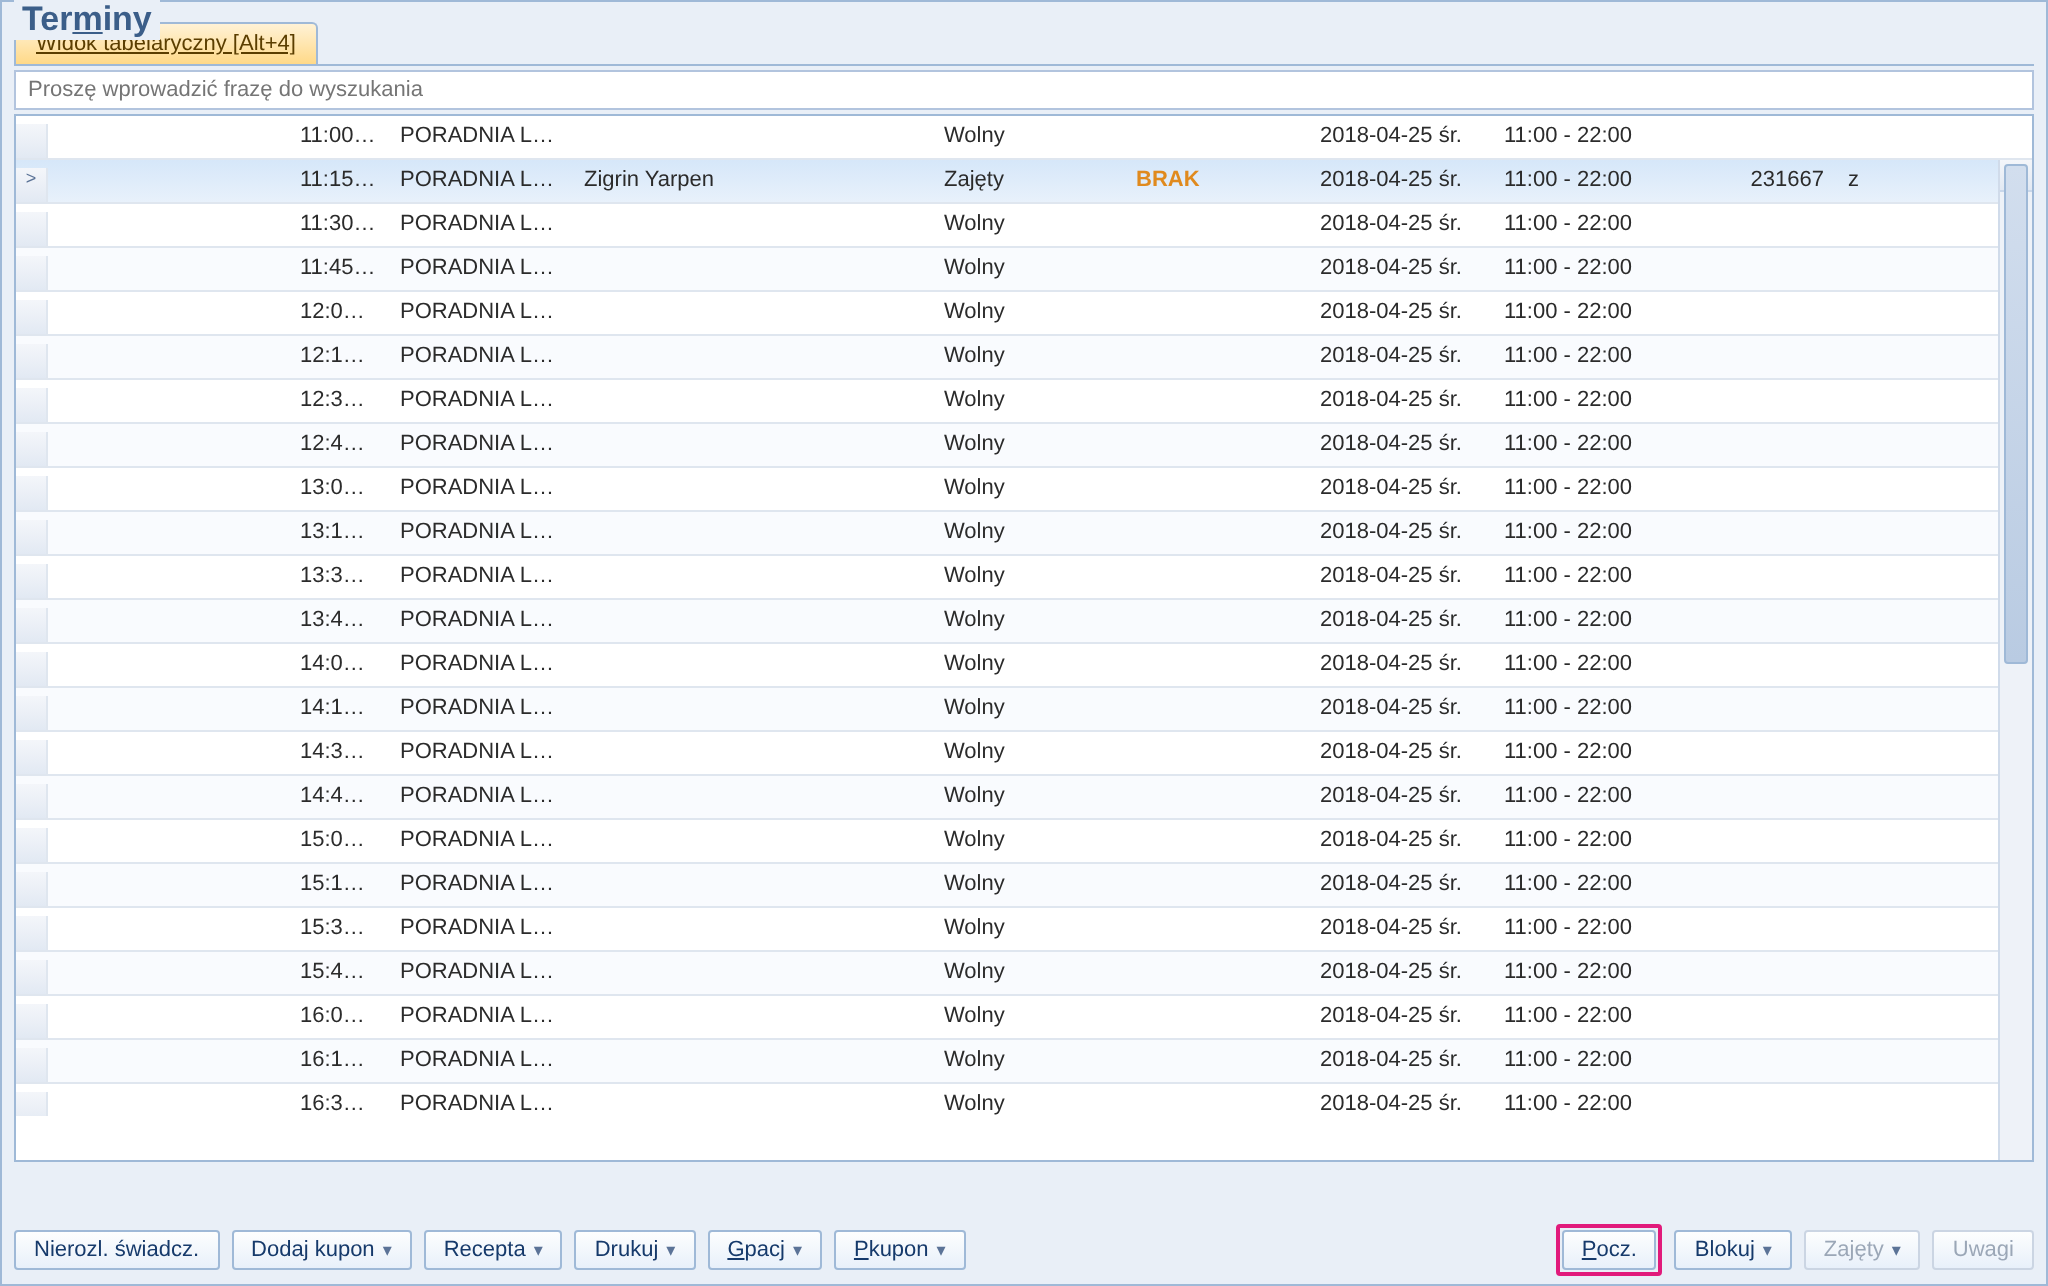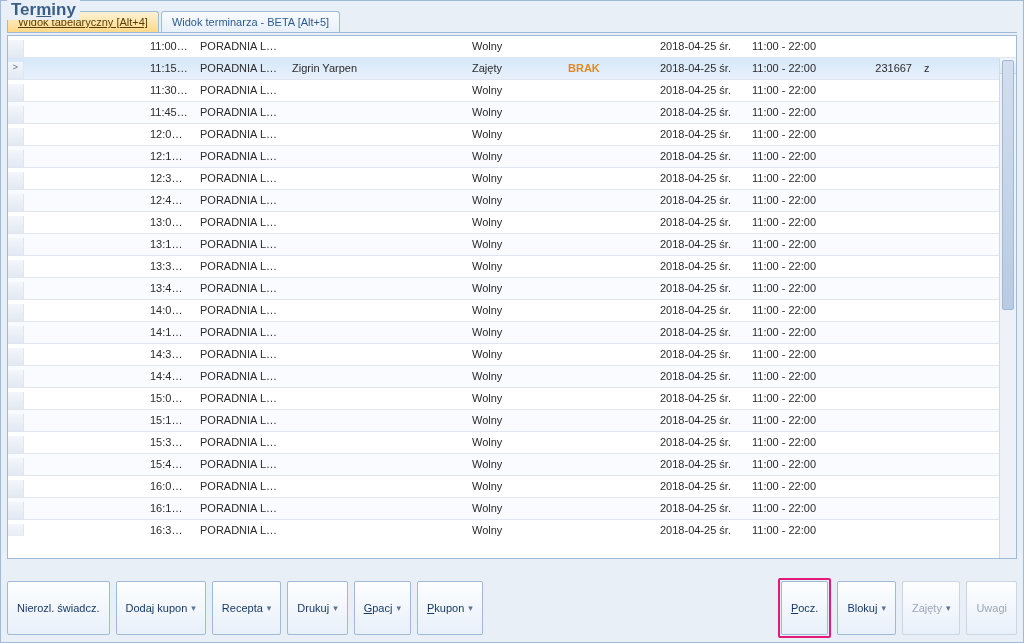--- a/index.html
+++ b/index.html
@@ -27,43 +27,45 @@
 .c-pac { width:90px; }
 .c-usl { width:90px; }
 .c-stat { width:96px; }
 .c-ewus { width:92px; }
 .c-data { width:92px; }
 .c-czas { width:90px; }
 .c-ind { width:82px; text-align:right;}
 .c-uwagi { flex:1; }
 .brak { color:#e08a1e; font-weight:bold; }
 .toolbar { position:absolute; bottom:4px; left:6px; right:6px; display:flex; gap:6px; align-items:center; }
-.btn { display:inline-flex; align-items:center; border:1px solid #9fb9d7; background:linear-gradient(#fdfefe,#e8f0fa); padding:20px 9px; border-radius:2px; font-size:11px; cursor:pointer; color:#163a6b; }
+.btn { display:inline-flex; align-items:center; border:1px solid #9fb9d7; background:linear-gradient(#fdfefe,#e8f0fa); padding:3px 9px; border-radius:2px; font-size:11px; cursor:pointer; color:#163a6b; }
 .btn.disabled { color:#9ba7b7; border-color:#cbd5e3; }
 .btn .arrow { margin-left:4px; font-size:9px; color:#5b7397; }
 .spacer { flex:1; }
 .highlight-box { border:2px solid #e11a7b; padding:1px; border-radius:2px; }
 .scrollbar { position:absolute; right:0; top:22px; bottom:0; width:17px; background:#eef2f8; border-left:1px solid #d0dbea; }
 .scrollbar .thumb { position:absolute; left:2px; right:2px; top:2px; height:250px; background:linear-gradient(#d2deee,#b9cbe2); border:1px solid #9fb9d7; border-radius:2px; }
 .scrollbar .arrow-btn { height:16px; background:linear-gradient(#f4f6fa,#e2e9f3); border-bottom:1px solid #c9d7ea; text-align:center; font-size:9px; color:#4f6e98; }
 .grid-indicator-col { width:16px; background:linear-gradient(#f4f6fa,#e2e9f3); border-right:1px solid #c9d7ea; }
 </style>
 </head>
 <body>
 
 <div class="panel">
   <div class="panel-title">
     <span>Ter</span><u>m</u><span>iny</span>
   </div>
 
   <div class="tabs" id="tabs">
       <span class="tab active">Widok tabelaryczny [Alt+4]</span>
-      <span class="tab">Widok terminarza - BETA [Alt+5]</span>
     </div>
 
+  <div class="search-row">
+    <input placeholder="Proszę wprowadzić frazę do wyszukania" style="">
+  </div>
 
   <div class="grid-wrap">
     <div class="grid-body" id="grid-body">
         <div class="row">
           <div class="row-indicator"></div>
           <div class="cell c-typ"></div>
           <div class="cell c-godz">11:00-11:15</div>
           <div class="cell c-por">PORADNIA LEK...</div>
           <div class="cell c-pac"></div>
           <div class="cell c-usl"></div>

